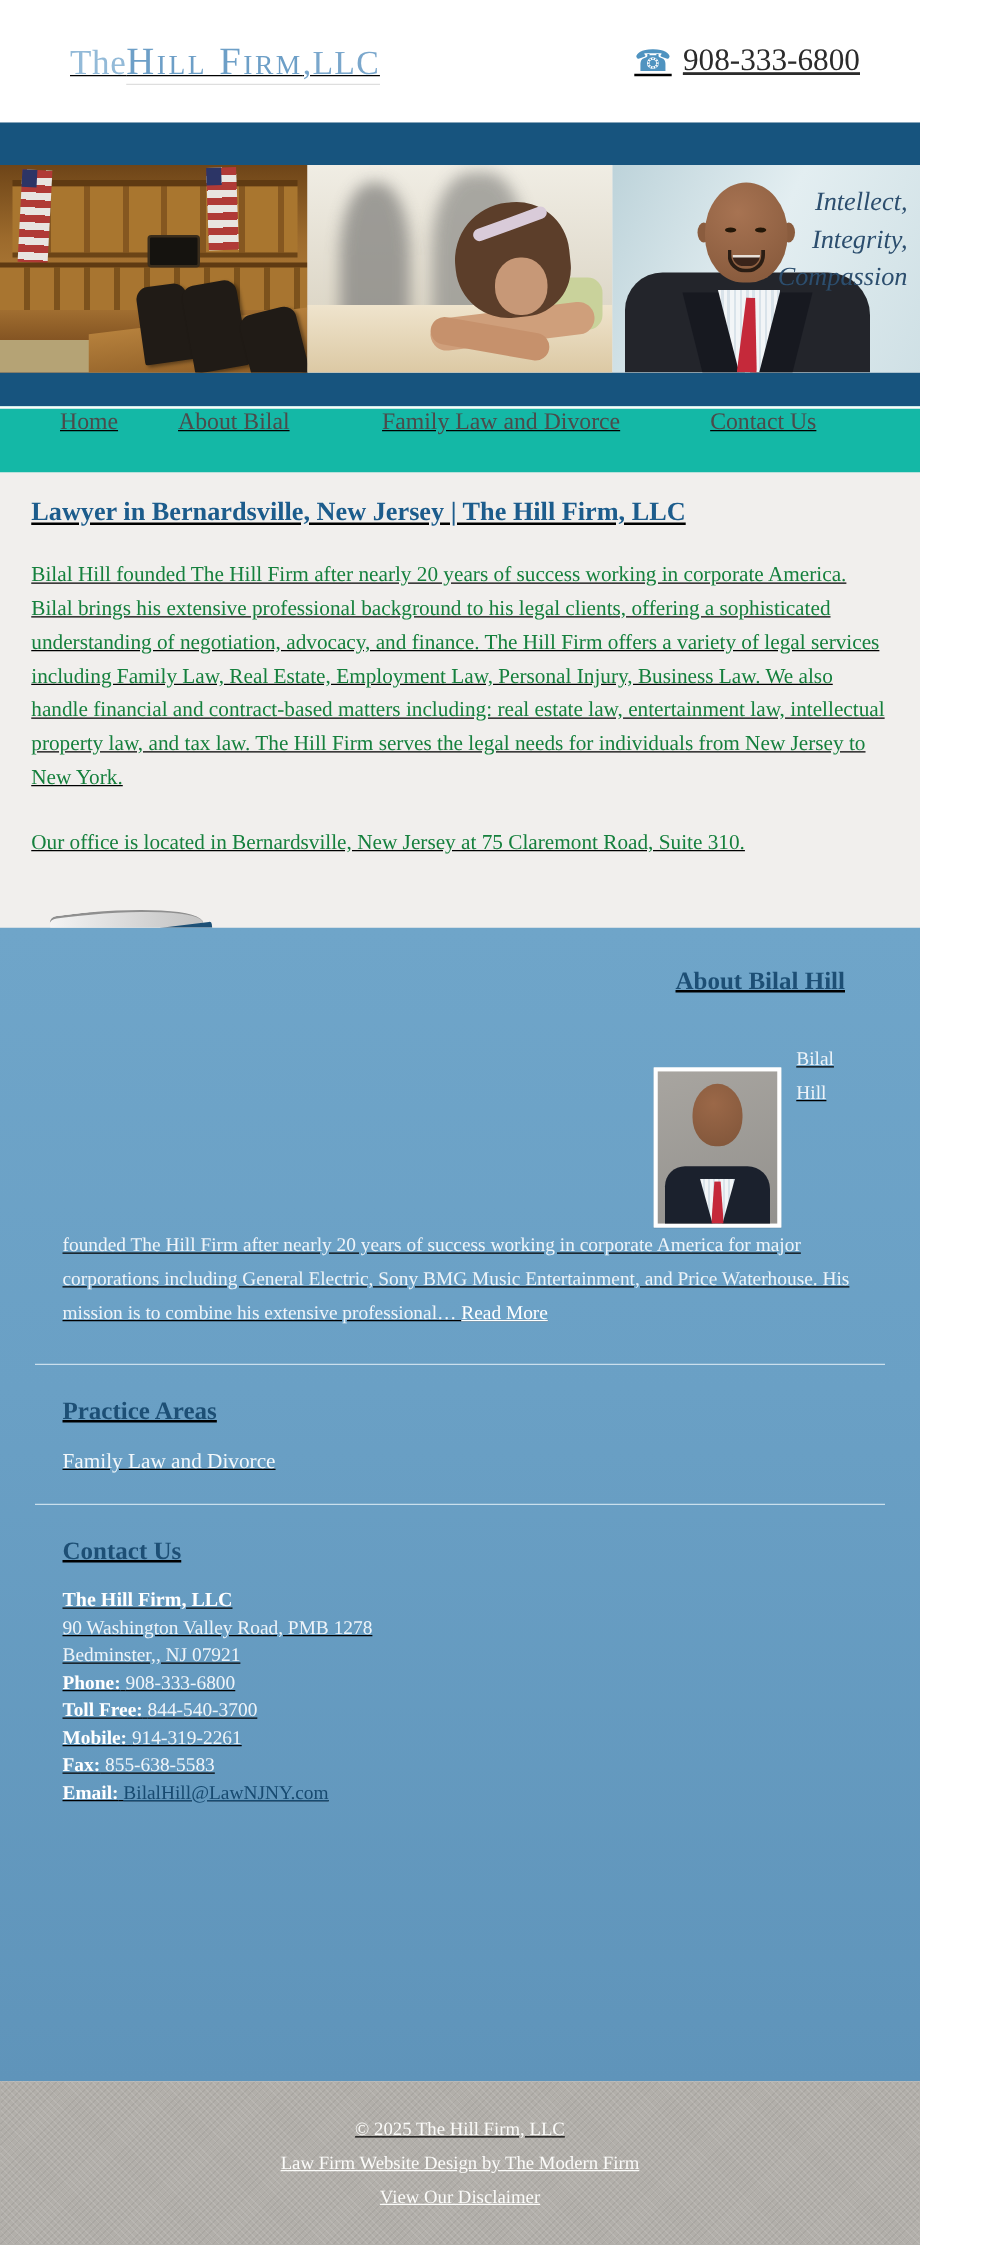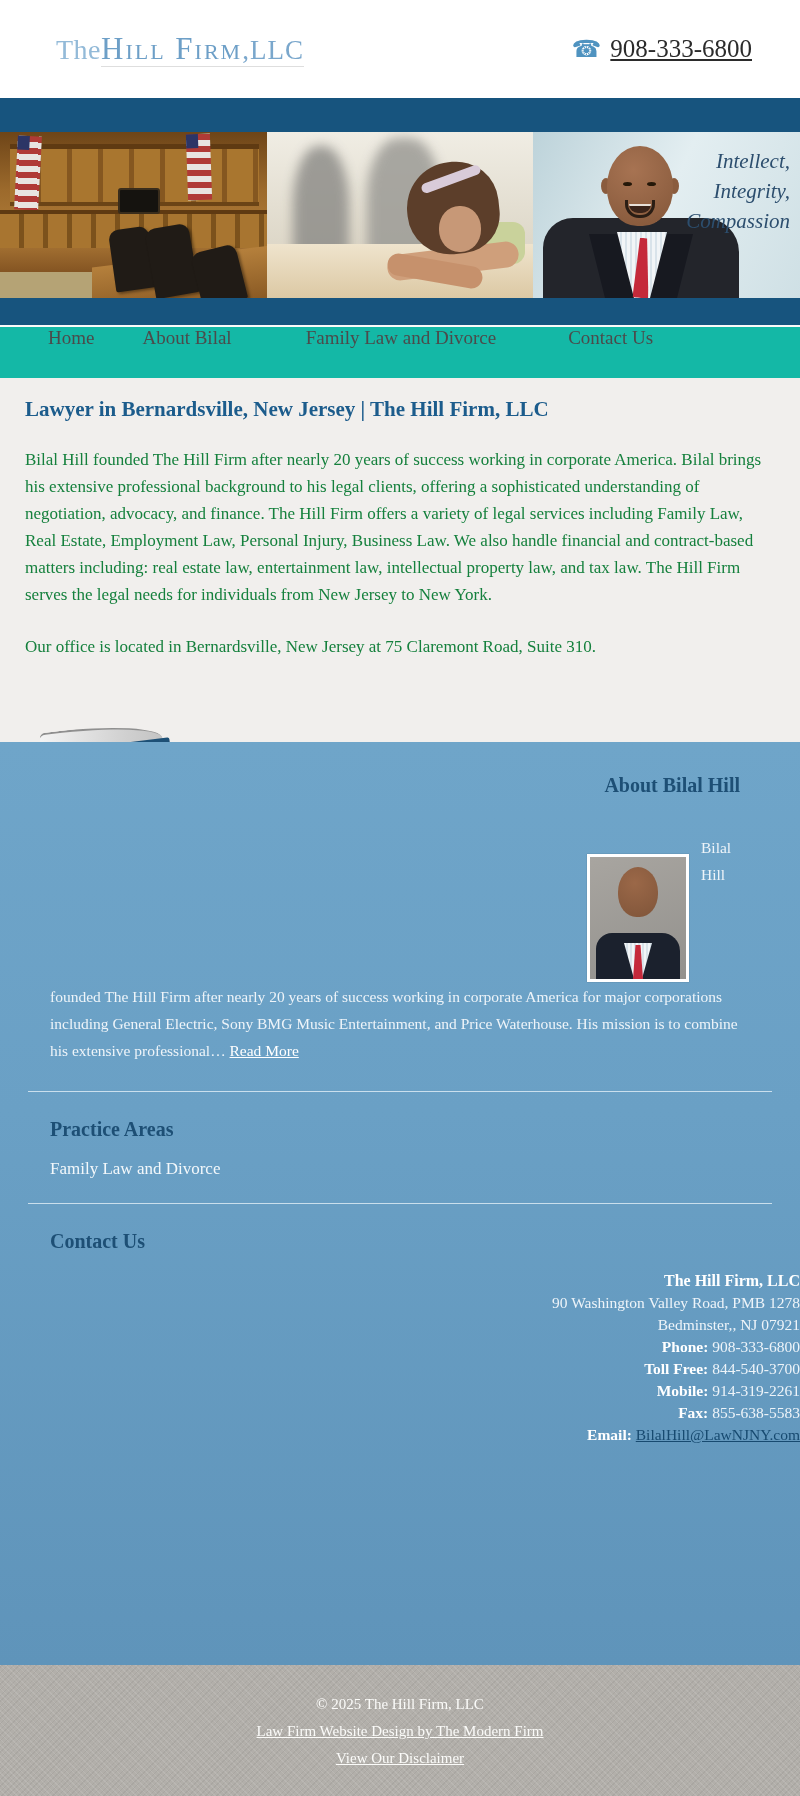--- a/index.html
+++ b/index.html
@@ -1,18 +1,18 @@
 <!DOCTYPE html>
 <html><head>
 <meta charset="utf-8">
 <style>
   * { margin:0; padding:0; box-sizing:border-box; }
   html,body { background:#ffffff; }
   body { width:800px; font-family:"Liberation Serif", serif; }
-  .page { width:800px; height:1796px; overflow:hidden; background:#f1efed; }
+  .page { width:736px; height:1796px; overflow:hidden; background:#f1efed;text-decoration:underline; }
 
   
   .site-header { height:98px; background:#ffffff; display:flex; align-items:center; justify-content:space-between; padding:0 48px 0 56px; }
   .logo { white-space:nowrap; cursor:pointer; }
   .logo .lg-the { font-size:28px; color:#93bad8; letter-spacing:.5px; }
   .logo .lg-underline { border-bottom:1px solid #dedede; padding-bottom:4px; }
   .logo .lg-firm { font-variant:small-caps; font-size:31px; color:#6d9fc7; letter-spacing:2px; }
   .logo .lg-llc { font-variant:small-caps; font-size:27px; color:#7aa7cc; letter-spacing:1px; }
   .header-phone { display:flex; align-items:center; gap:9px; }
   .phone-glyph { font-size:24px; color:#4f93c0; font-family:"DejaVu Sans", sans-serif; }
@@ -107,21 +107,21 @@
   .divider2 { margin-top:23px; }
   .contact-heading { margin-top:24px; padding-left:50px; }
 
   .map { position:relative; margin:17px 0 0 50px; width:354px; height:178px; background:#92d7ea; border:3px solid #ffffff; box-shadow:0 0 0 1px rgba(0,0,0,.12); cursor:pointer; }
   .gmap-logo { position:absolute; left:6px; bottom:4px; font-family:"Liberation Sans", sans-serif; font-size:18px; font-weight:600; letter-spacing:.5px; text-shadow:0 0 2px #ffffff; cursor:pointer; }
   .gmap-logo span:nth-child(1){color:#4285F4;} .gmap-logo span:nth-child(2){color:#EA4335;}
   .gmap-logo span:nth-child(3){color:#FBBC05;} .gmap-logo span:nth-child(4){color:#4285F4;}
   .gmap-logo span:nth-child(5){color:#34A853;} .gmap-logo span:nth-child(6){color:#EA4335;}
   .map-attrib { position:absolute; right:0; bottom:0; background:#ffffff; color:#555555; font-family:"Liberation Sans", sans-serif; font-size:11px; padding:2px 7px 3px; }
 
-  .address { margin:16px 0 0 50px; font-size:15.5px; line-height:22px; color:#eef4f9;text-align:right; }
+  .address { margin:16px 0 0 50px; font-size:15.5px; line-height:22px; color:#eef4f9; }
   .address .firm { font-weight:bold; font-size:16px; color:#ffffff; }
   .address b { color:#ffffff; }
   .email-link { color:#174a70; text-decoration:underline; cursor:pointer; }
 
   
   .site-footer { height:131px; text-align:center; padding-top:26px; font-size:15px; line-height:27px; color:#fbfbf9;
     background-color:#b2afaa;
     background-image:repeating-linear-gradient(45deg, rgba(255,255,255,.10) 0 1px, transparent 1px 4px),
                      repeating-linear-gradient(-45deg, rgba(0,0,0,.05) 0 1px, transparent 1px 4px); }
   .site-footer a { color:#fbfbf9; text-decoration:underline; cursor:pointer; display:inline-block; }

